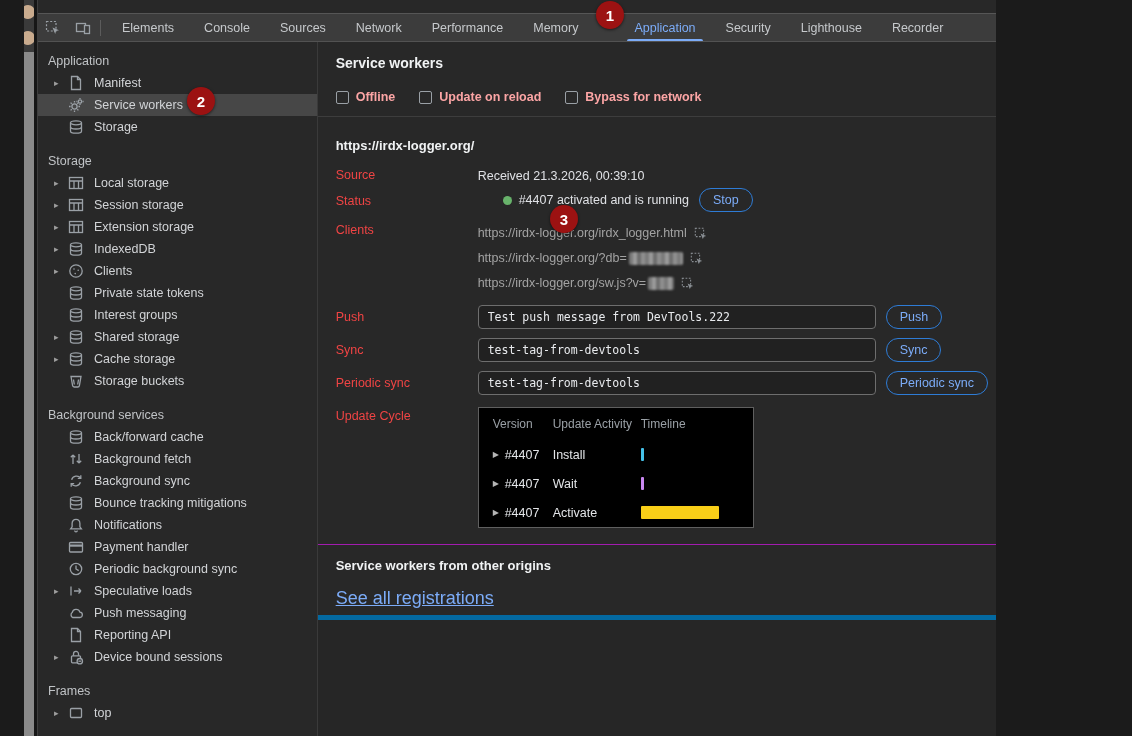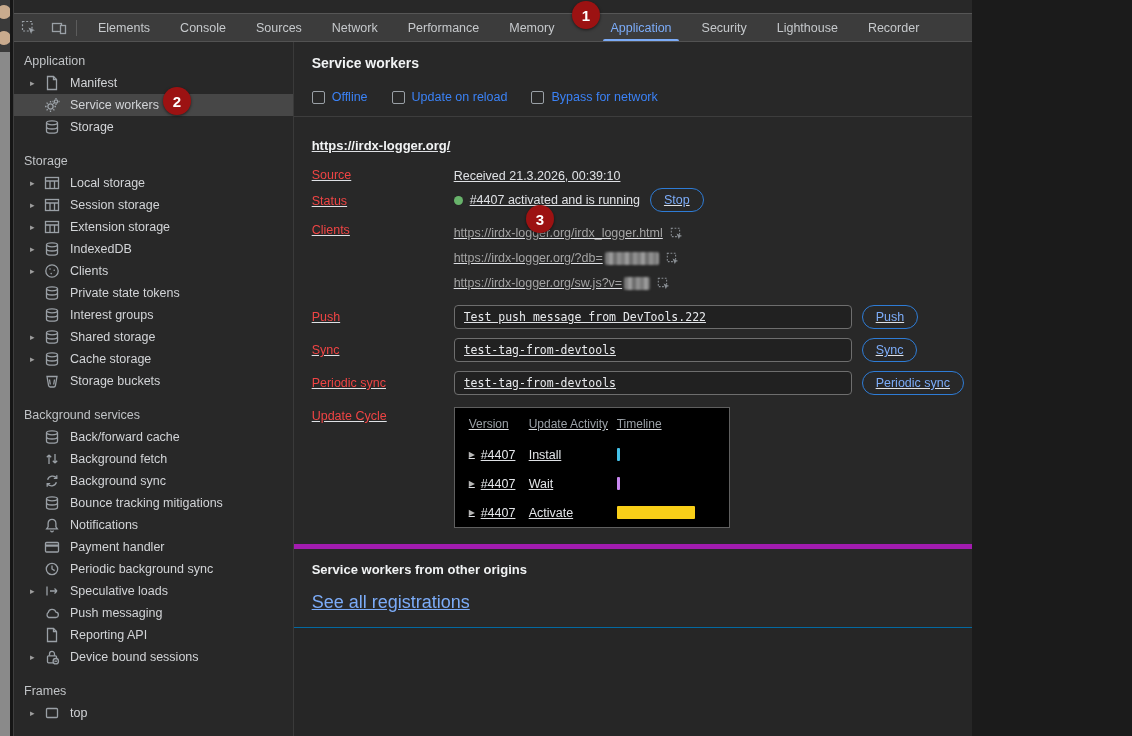--- a/index.html
+++ b/index.html
@@ -1,18 +1,18 @@
 <!DOCTYPE html>
 <html><head>
 <meta charset="utf-8">
 <style>
   * { margin:0; padding:0; box-sizing:border-box; }
   html,body { background:#1b1b1b; }
   body { font-family:"Liberation Sans", sans-serif; }
-  .page { position:relative; width:972px; height:736px; background:#282828; overflow:hidden; color:#dfe1e5; }
+  .page { position:relative; width:972px; height:736px; background:#282828; overflow:hidden; color:#dfe1e5;margin-left:24px; }
 
   
   .page-strip { position:absolute; left:0; top:0; width:10px; height:736px; background:#8a8a8a; }
   .page-strip .strip-top { position:absolute; left:0; top:0; width:10px; height:52px; background:#3a3a3a; overflow:hidden; }
   .page-strip .blob { position:absolute; width:14px; height:14px; border-radius:50%; background:#c9ab8e; left:-3px; }
   .devtools-edge { position:absolute; left:10px; top:0; width:4px; height:736px; background:#161616; border-right:1px solid #3e3e3e; }
 
   
   .tabbar { position:absolute; left:14px; right:0; top:13px; height:29px; background:#3c3c3c; border-top:1px solid #565656; border-bottom:1px solid #525252; display:flex; align-items:center; }
   .tool-ic { width:30px; height:26px; display:flex; align-items:center; justify-content:center; }
@@ -36,30 +36,30 @@
   .ic.small { width:14px; height:14px; }
   .side-label { white-space:nowrap; }
 
   
   .main { flex:1; display:flex; flex-direction:column; background:#282828; }
   .sw-head-section { padding:12px 20px 12px 18px; border-bottom:1px solid #3d3d3d; }
   .sw-title { font-size:14px; font-weight:bold; color:#f1f3f4; line-height:18px; }
   .cb-row { display:flex; margin-top:18px; align-items:center; }
   .cb { display:flex; align-items:center; margin-right:24px; cursor:default; }
   .cb-box { width:13px; height:13px; border:1.5px solid #9aa0a6; border-radius:2px; margin-right:7px; background:transparent; }
-  .cb-label { font-size:12.5px; color:#3b82f6; }
-
-  .origin-section { padding:20px 8px 16px 18px; border-bottom:5px solid #a21caf;text-decoration:underline; }
+  .cb-label { font-size:12.5px; color:#fca5a5;font-weight:bold; }
+
+  .origin-section { padding:20px 8px 16px 18px; border-bottom:1px solid #a21caf; }
   .origin-title { font-size:13px; font-weight:bold; color:#f1f3f4; line-height:17px; margin-bottom:12px; }
   .info-row { display:flex; align-items:flex-start; }
   .info-label { width:142px; flex:none; font-size:12.5px; color:#ef4444; padding-top:2px; }
   .info-value { font-size:12.5px; color:#dfe1e5; }
   .link { color:#7cacf8; text-decoration:underline; cursor:pointer; }
   .source-line { line-height:21px; }
-  .row-status { margin-top:0; height:26px; align-items:center; }
+  .row-status { margin-top:0; height:26px; align-items:center;gap:25px; }
   .status-value { display:flex; align-items:center; }
   .green-dot { width:9px; height:9px; border-radius:50%; background:#68b36b; margin-right:7px; }
   .pill-btn { height:24px; border-radius:12px; border:1px solid #2e7cd6; background:transparent; color:#7cacf8; font-size:12.5px; font-family:"Liberation Sans",sans-serif; padding:0 13px; margin-left:10px; cursor:pointer; white-space:nowrap; }
   .clients-block { margin-top:8px; }
   .client-line { display:flex; align-items:center; line-height:25px; height:25px; }
   .client-url { font-size:12.5px; color:#a3a3a3; }
   .redacted { display:inline-block; height:13px; margin-left:2px; border-radius:2px;
       background:repeating-linear-gradient(90deg,#7a7a7a 0 4px,#9b9b9b 4px 8px,#6d6d6d 8px 12px,#8f8f8f 12px 16px);
       filter:blur(1.2px); }
   .focus-wrap { margin-left:7px; display:flex; align-items:center; opacity:.85; cursor:pointer; }
@@ -71,21 +71,21 @@
   .uc-table { width:276px; border:1px solid #5f5f5f; background:#000000; }
   .uc-head { display:flex; height:32px; align-items:center; color:#9aa0a6; font-size:12px; }
   .uc-row { display:flex; height:29px; align-items:center; color:#e3e5e8; font-size:12.5px; }
   .uc-c1 { width:74px; padding-left:14px; display:flex; align-items:center; flex:none; }
   .uc-c2 { width:88px; flex:none; }
   .uc-c3 { flex:1; display:flex; align-items:center; }
   .uc-exp { font-size:8px; color:#b5b5b5; width:12px; }
   .uc-head .uc-c1 { padding-left:14px; }
   .uc-bar { height:13px; border-radius:1px; }
 
-  .other-section { padding:12px 20px 14px 18px; border-bottom:1px solid #0369a1; }
+  .other-section { padding:12px 20px 6px 18px; border-bottom:5px solid #0369a1; }
   .other-title { font-size:13px; font-weight:bold; color:#f1f3f4; line-height:17px; }
   .see-all { display:inline-block; margin-top:14px; font-size:18px; }
   .main-rest { flex:1; background:#262626; }
 
   
   .annot { position:absolute; width:28px; height:28px; border-radius:50%; background:#9c1212; color:#fff; font-weight:bold; font-size:15px; display:flex; align-items:center; justify-content:center; box-shadow:0 1px 3px rgba(0,0,0,.55); z-index:50; }
   .defs-hidden { position:absolute; width:0; height:0; overflow:hidden; }
 </style>
 </head>
 <body>

